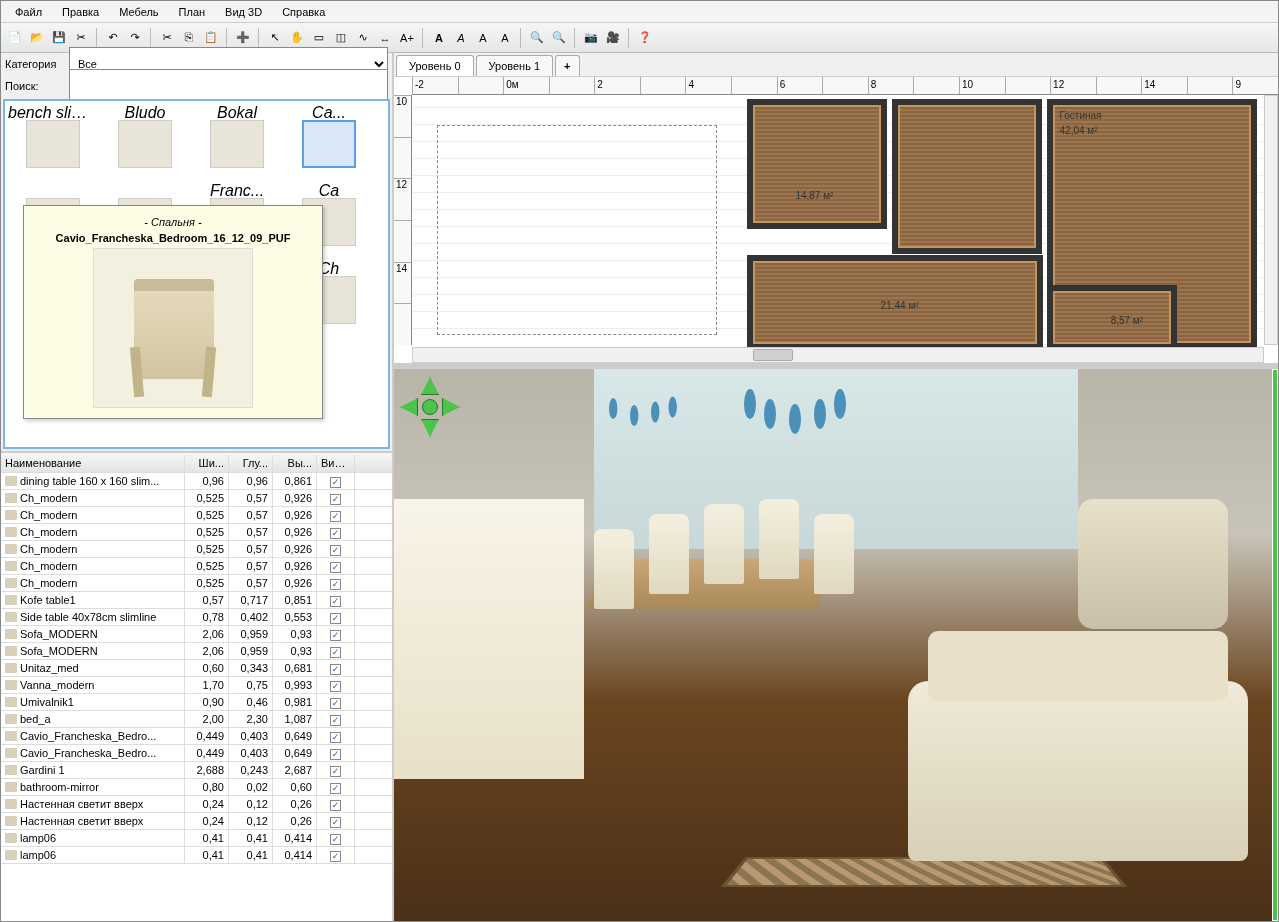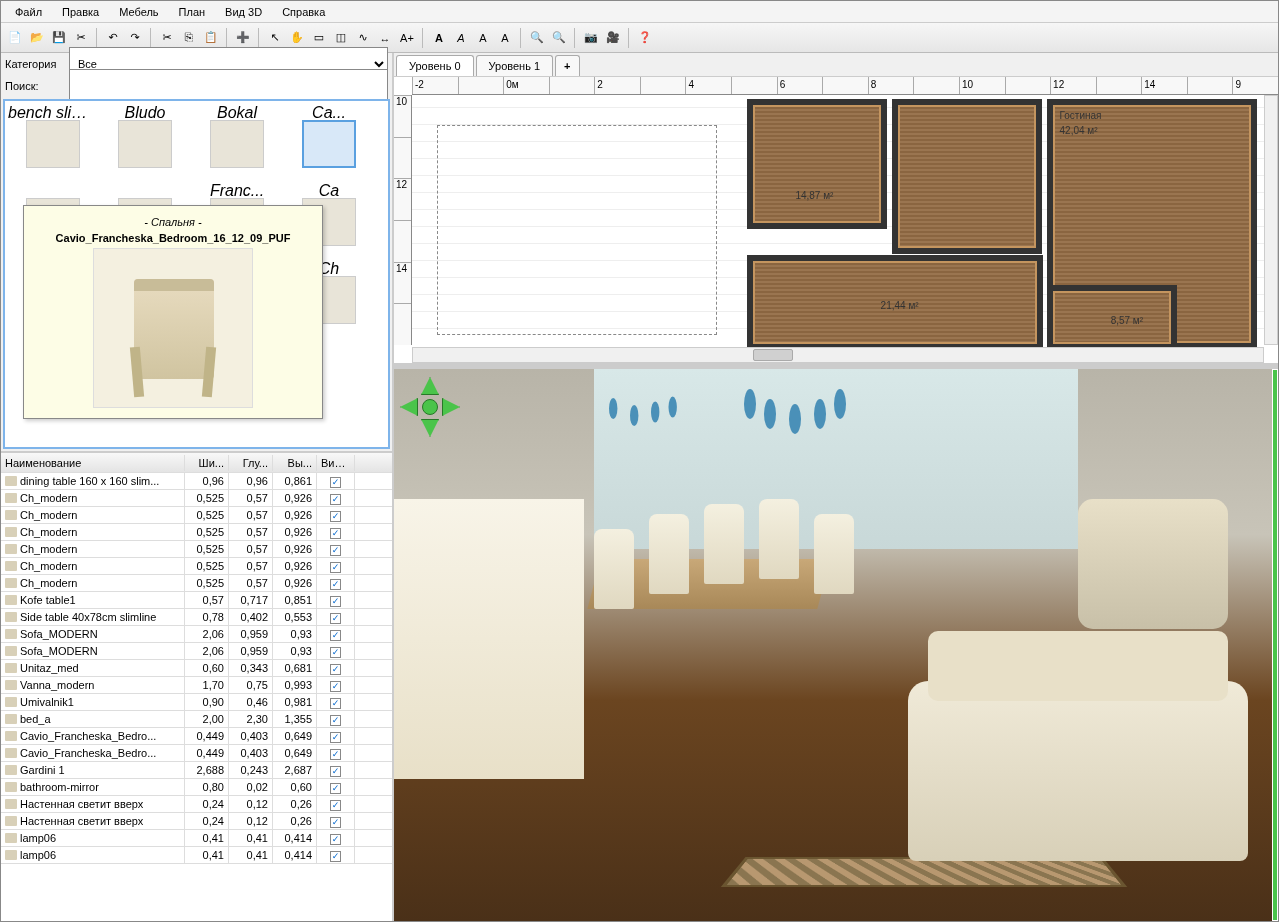--- a/index.html
+++ b/index.html
@@ -365,21 +365,21 @@
               <div class="c-h">0,981</div>
               <div class="c-v"><span class="chk">✓</span></div>
             </div>
             <div class="ft-row">
               <div class="c-name">
                 <span class="ico"></span>
                 <span>bed_a</span>
               </div>
               <div class="c-w">2,00</div>
               <div class="c-d">2,30</div>
-              <div class="c-h">1,355</div>
+              <div class="c-h">1,087</div>
               <div class="c-v"><span class="chk">✓</span></div>
             </div>
             <div class="ft-row">
               <div class="c-name">
                 <span class="ico"></span>
                 <span>Cavio_Francheska_Bedro...</span>
               </div>
               <div class="c-w">0,449</div>
               <div class="c-d">0,403</div>
               <div class="c-h">0,649</div>

